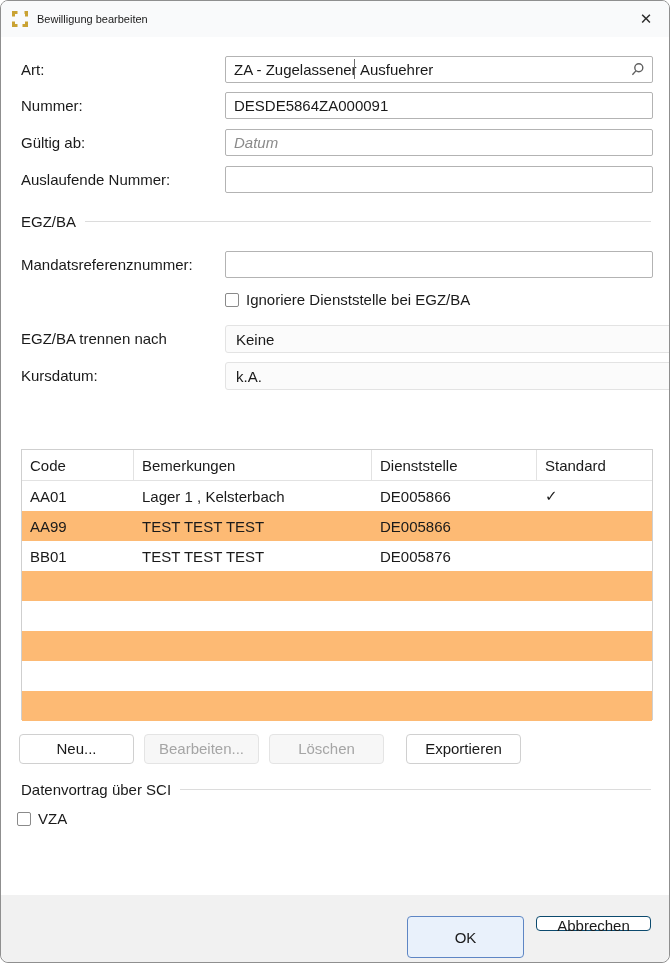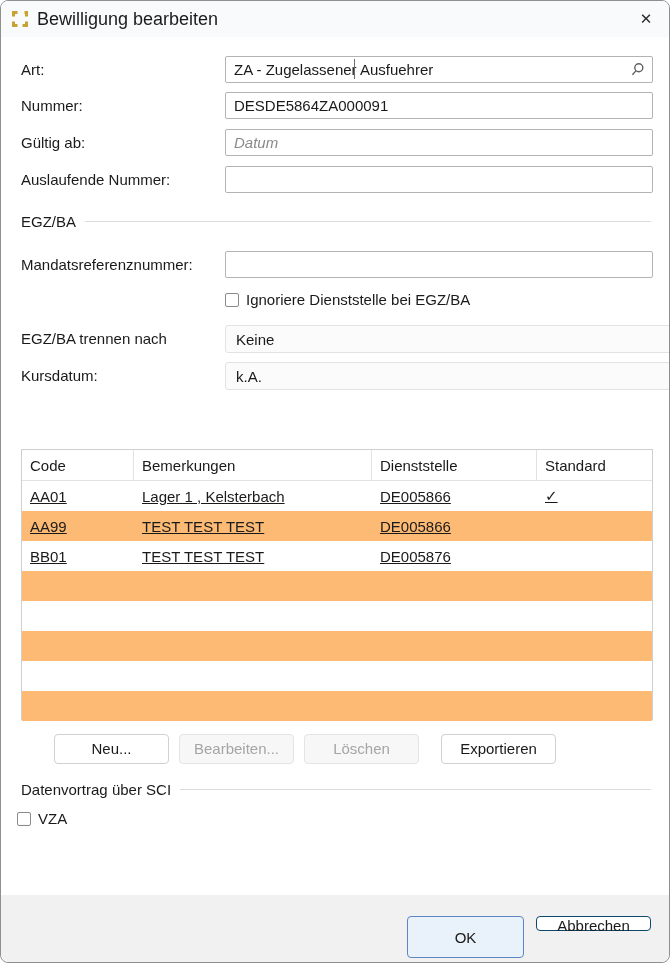--- a/index.html
+++ b/index.html
@@ -19,21 +19,21 @@
     overflow: hidden;
   }
   
   .titlebar {
     position: absolute; left: 0; top: 0; width: 100%; height: 36px;
     background: #f9fafb;
     display: flex; align-items: center;
     padding-left: 11px;
   }
   .app-icon { width: 16px; height: 16px; margin-right: 9px; flex: 0 0 auto; }
-  .title-text { font-size: 18px; color: #1b1b1b; }
+  .title-text { font-size: 11px; color: #1b1b1b; }
   .close-btn {
     margin-left: auto; width: 46px; height: 36px;
     display: flex; align-items: center; justify-content: center;
     font-size: 15px; color: #2b2b2b; cursor: default;
     border-top-right-radius: 8px;
   }
   
   .lbl { position: absolute; left: 20px; height: 27px; line-height: 27px; white-space: nowrap; }
   .tbox {
     position: absolute; left: 224px; width: 428px; height: 27px;
@@ -74,26 +74,26 @@
   .thcell {
     padding-left: 8px; display: flex; align-items: center;
     border-right: 1px solid #e2e2e2; color: #1a1a1a;
   }
   .thcell:last-child { border-right: none; }
   .trow {
     display: grid; grid-template-columns: 112px 238px 165px 1fr;
     height: 30px; background: #fff;
   }
   .trow.alt { background: #fdba74; }
-  .tcell { padding-left: 8px; display: flex; align-items: center; white-space: nowrap; overflow: hidden; text-decoration: underline; }
+  .tcell { padding-left: 8px; display: flex; align-items: center; white-space: nowrap; overflow: hidden; }
   
   .btn {
     position: absolute; height: 30px; width: 115px;
     background: #fff; border: 1px solid #d0d0d0; border-radius: 4px;
-    font: inherit; color: #1a1a1a; text-align: center; line-height: 28px; margin-left: 35px;
+    font: inherit; color: #1a1a1a; text-align: center; line-height: 28px;
   }
   .btn:disabled, .btn.disabled {
     background: #f7f7f7; border-color: #e4e4e4; color: #a5a5a5;
   }
   
   .footer {
     position: absolute; left: 0; bottom: 0; width: 100%; height: 67px;
     background: #f1f1f1;
     border-bottom-left-radius: 8px; border-bottom-right-radius: 8px;
   }

